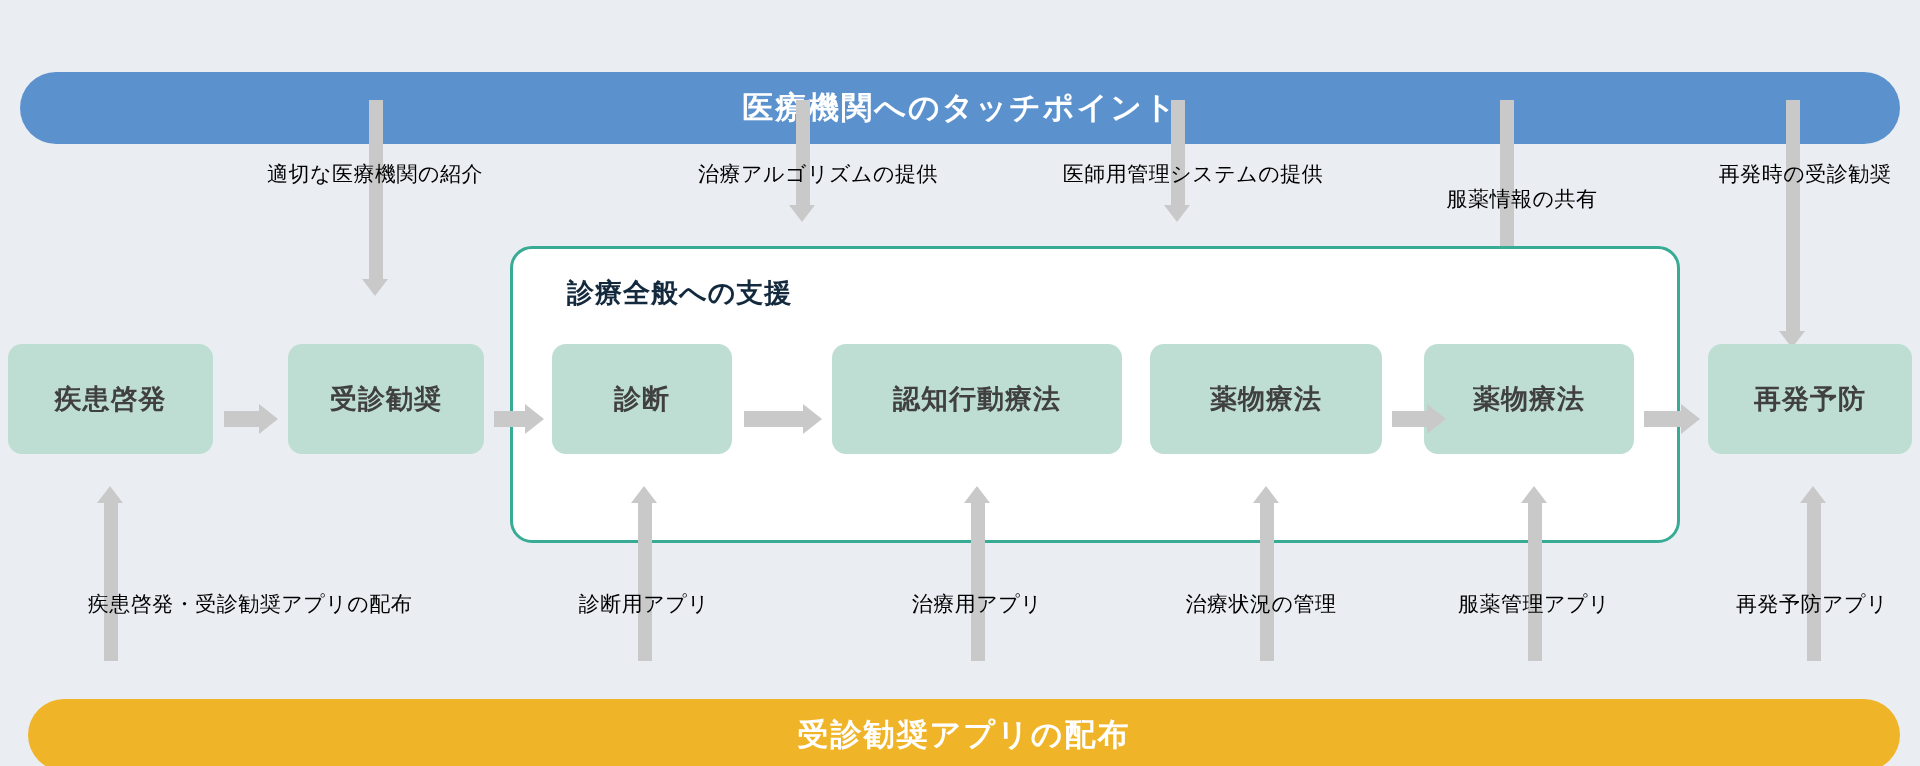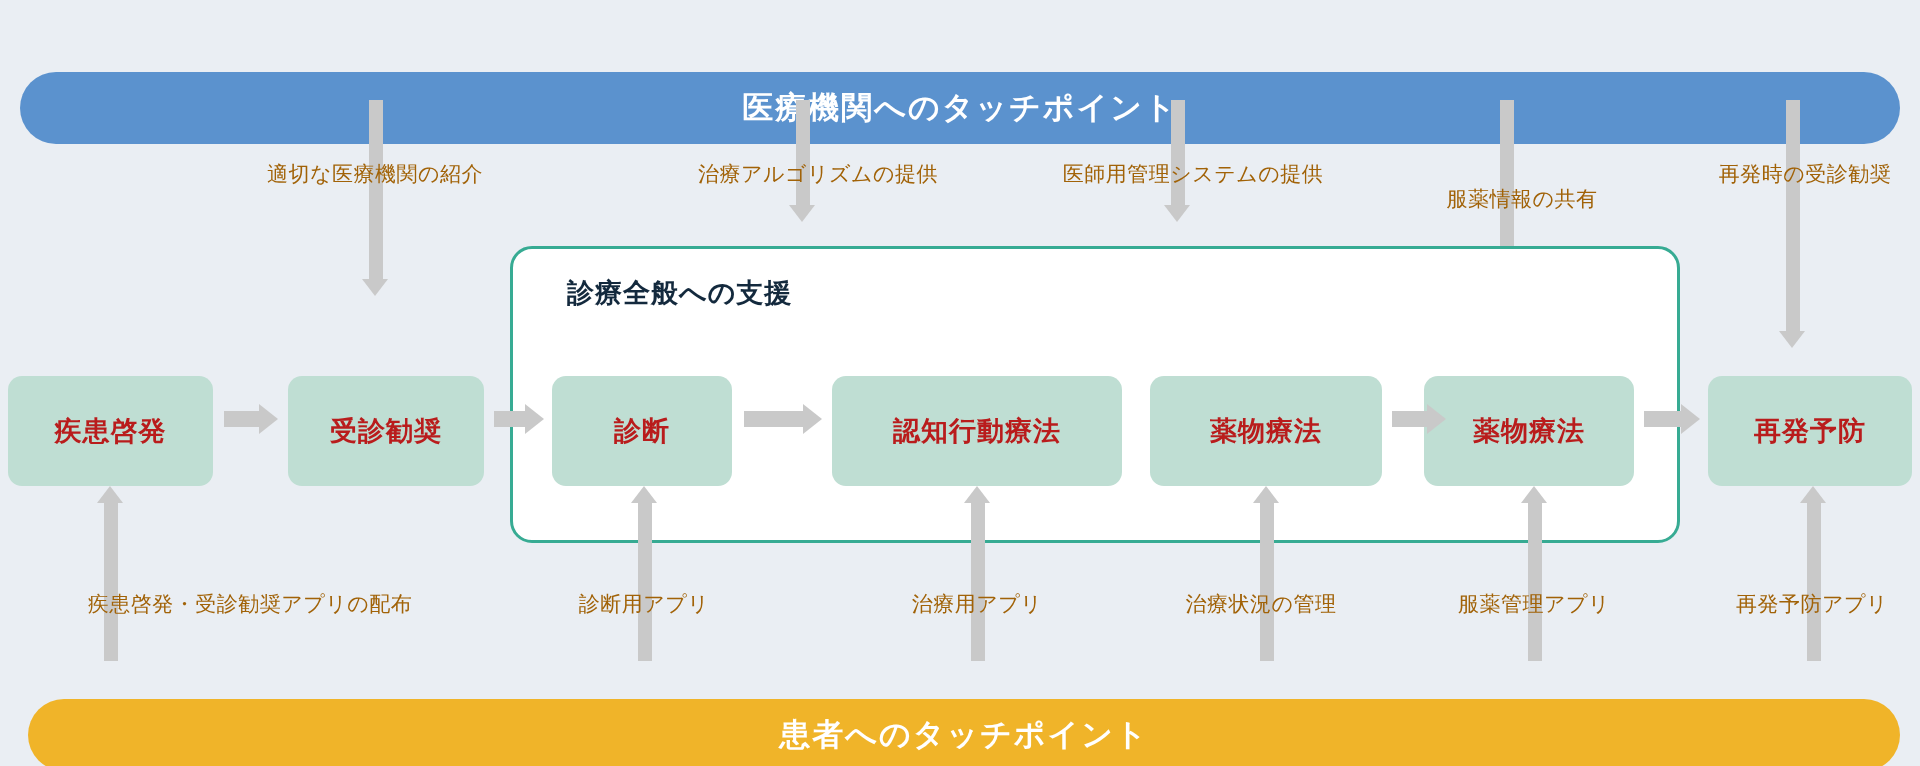--- a/index.html
+++ b/index.html
@@ -61,26 +61,26 @@
   }
 
   
   .stage-box {
     position: absolute;
     background: #bfded3;
     border-radius: 14px;
     display: flex;
     align-items: center;
     justify-content: center;
-    color: #b91c1c;
+    color: #404040;
     font-weight: bold;
     font-size: 27px;
     letter-spacing: 1px;
     text-align: center;
-    top: 376px;
+    top: 344px;
     height: 110px;
   }
 
   
   .arrow-right {
     position: absolute;
     top: 404px;
     height: 30px;
   }
   .arrow-right .shaft {
@@ -122,21 +122,21 @@
     width: 0; height: 0;
     border-left: 13px solid transparent;
     border-right: 13px solid transparent;
     border-bottom: 17px solid #c9c9c9;
   }
 
   
   .conn-label {
     position: absolute;
     font-size: 21px;
-    color: #a16207;
+    color: #000000;
     text-align: center;
     white-space: nowrap;
     transform: translateX(-50%);
     letter-spacing: 0.5px;
   }
   .label-top { top: 160px; }
   .label-bottom { top: 590px; }
 </style>
 </head>
 <body>
@@ -247,16 +247,16 @@
   </div>
 
   <div class="conn-label label-bottom" style="left:250px;">疾患啓発・受診勧奨アプリの配布</div>
   <div class="conn-label label-bottom" style="left:644px;">診断用アプリ</div>
   <div class="conn-label label-bottom" style="left:977px;">治療用アプリ</div>
   <div class="conn-label label-bottom" style="left:1261px;">治療状況の管理</div>
   <div class="conn-label label-bottom" style="left:1534px;">服薬管理アプリ</div>
   <div class="conn-label label-bottom" style="left:1812px;">再発予防アプリ</div>
 
   <div id="banner-bottom" class="banner">
-    <span>患者へのタッチポイント</span>
+    <span>受診勧奨アプリの配布</span>
   </div>
 
 </div>
 
 </body></html>

